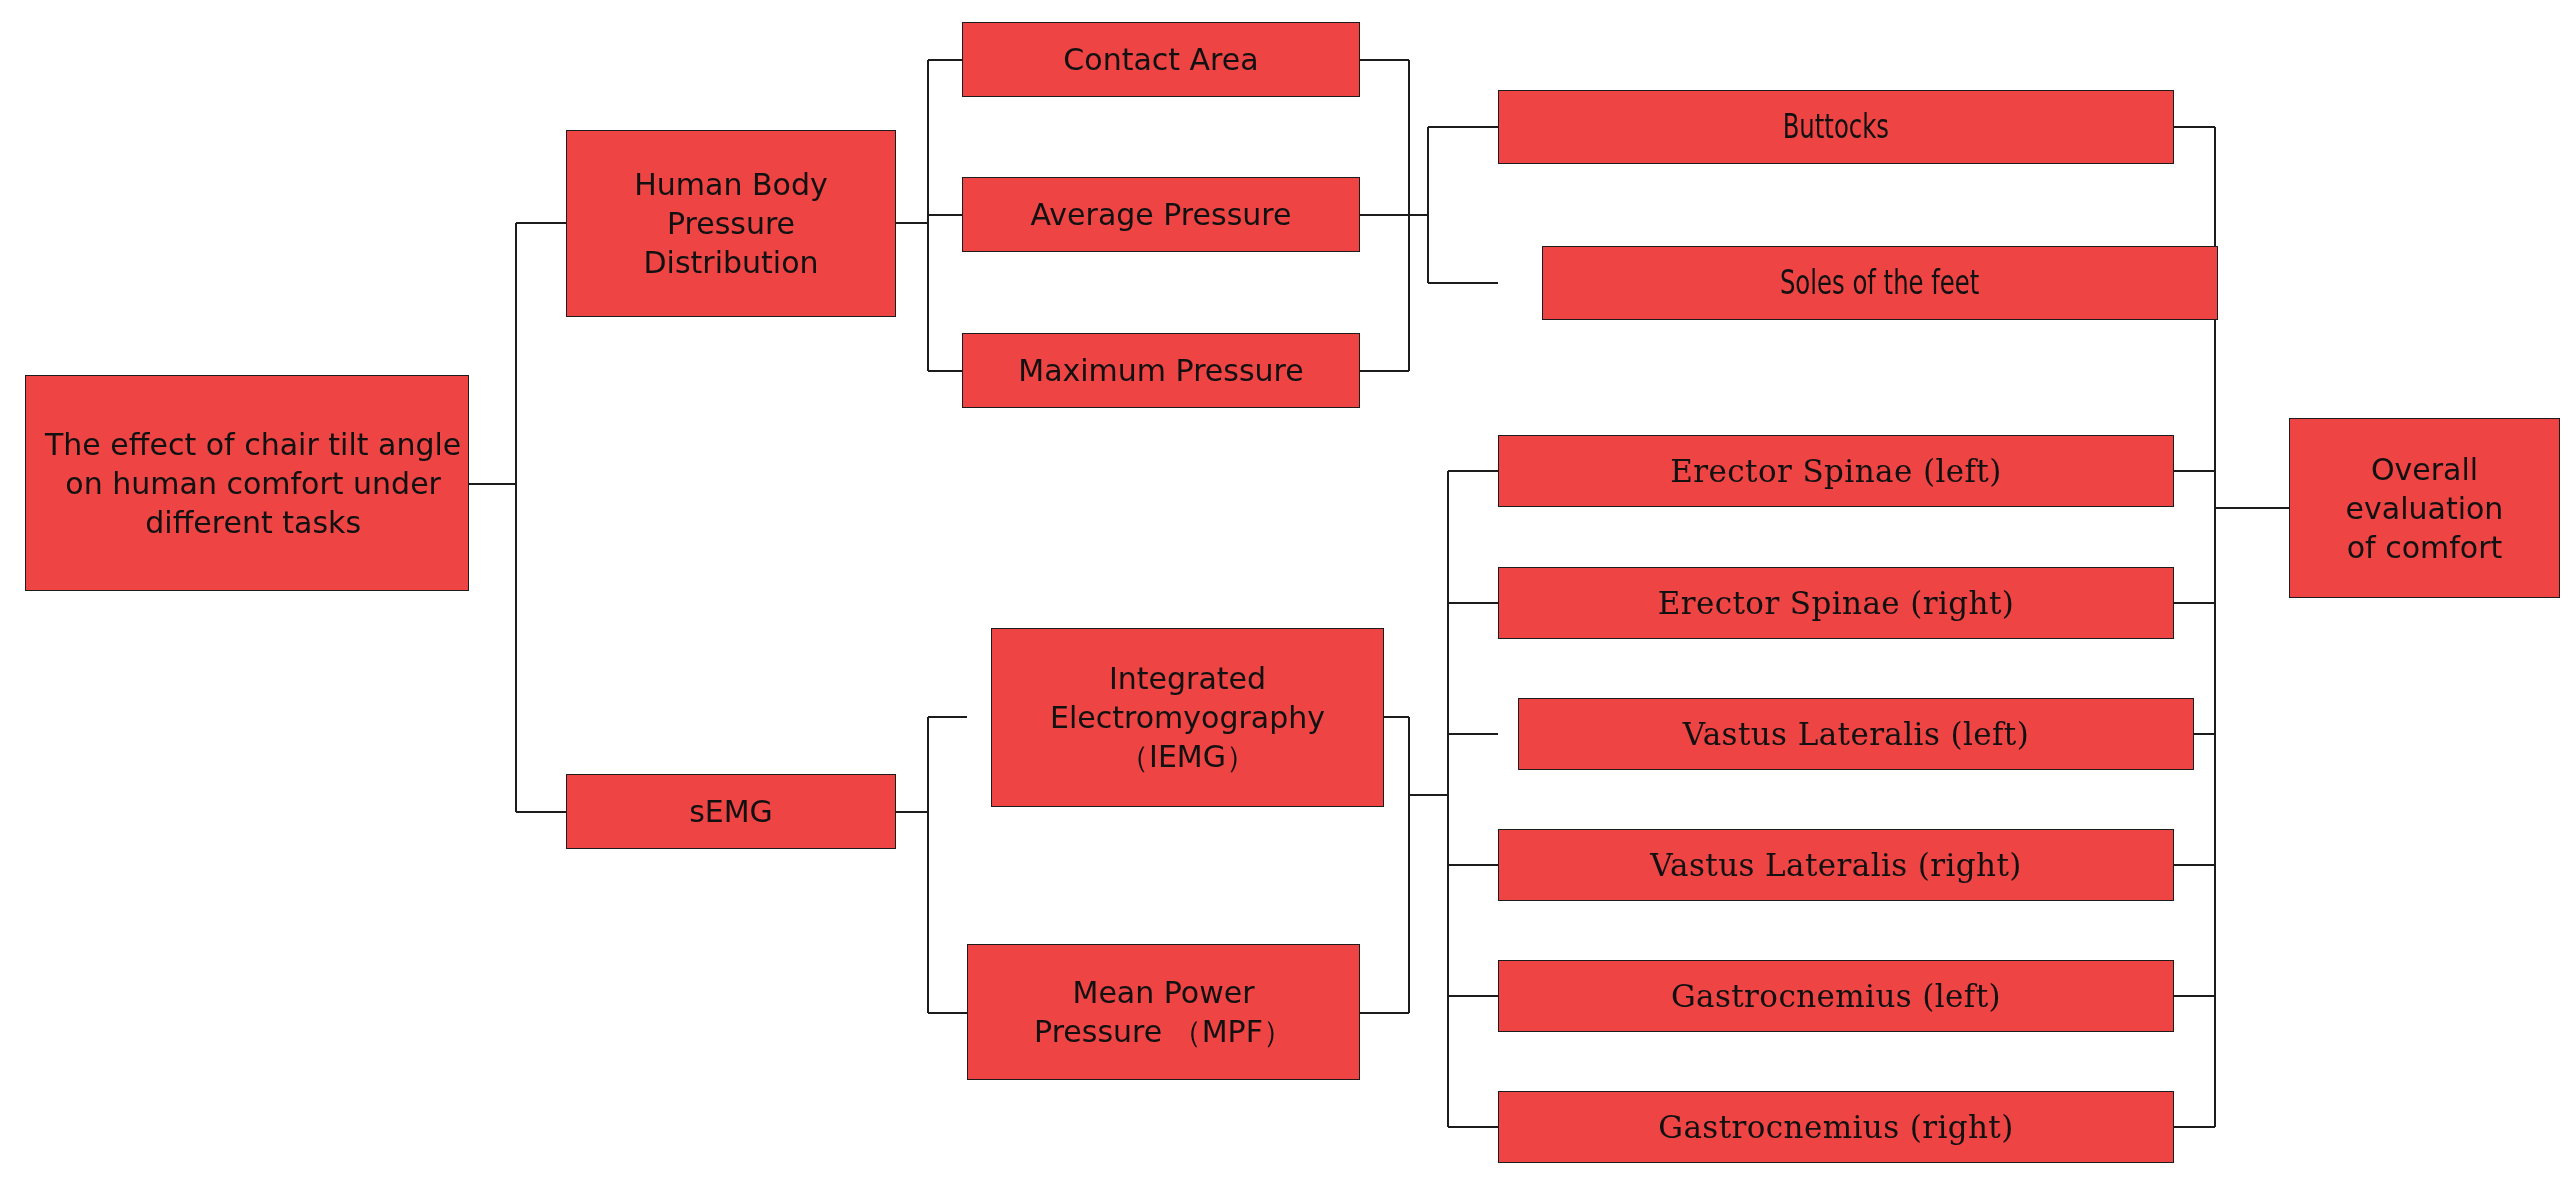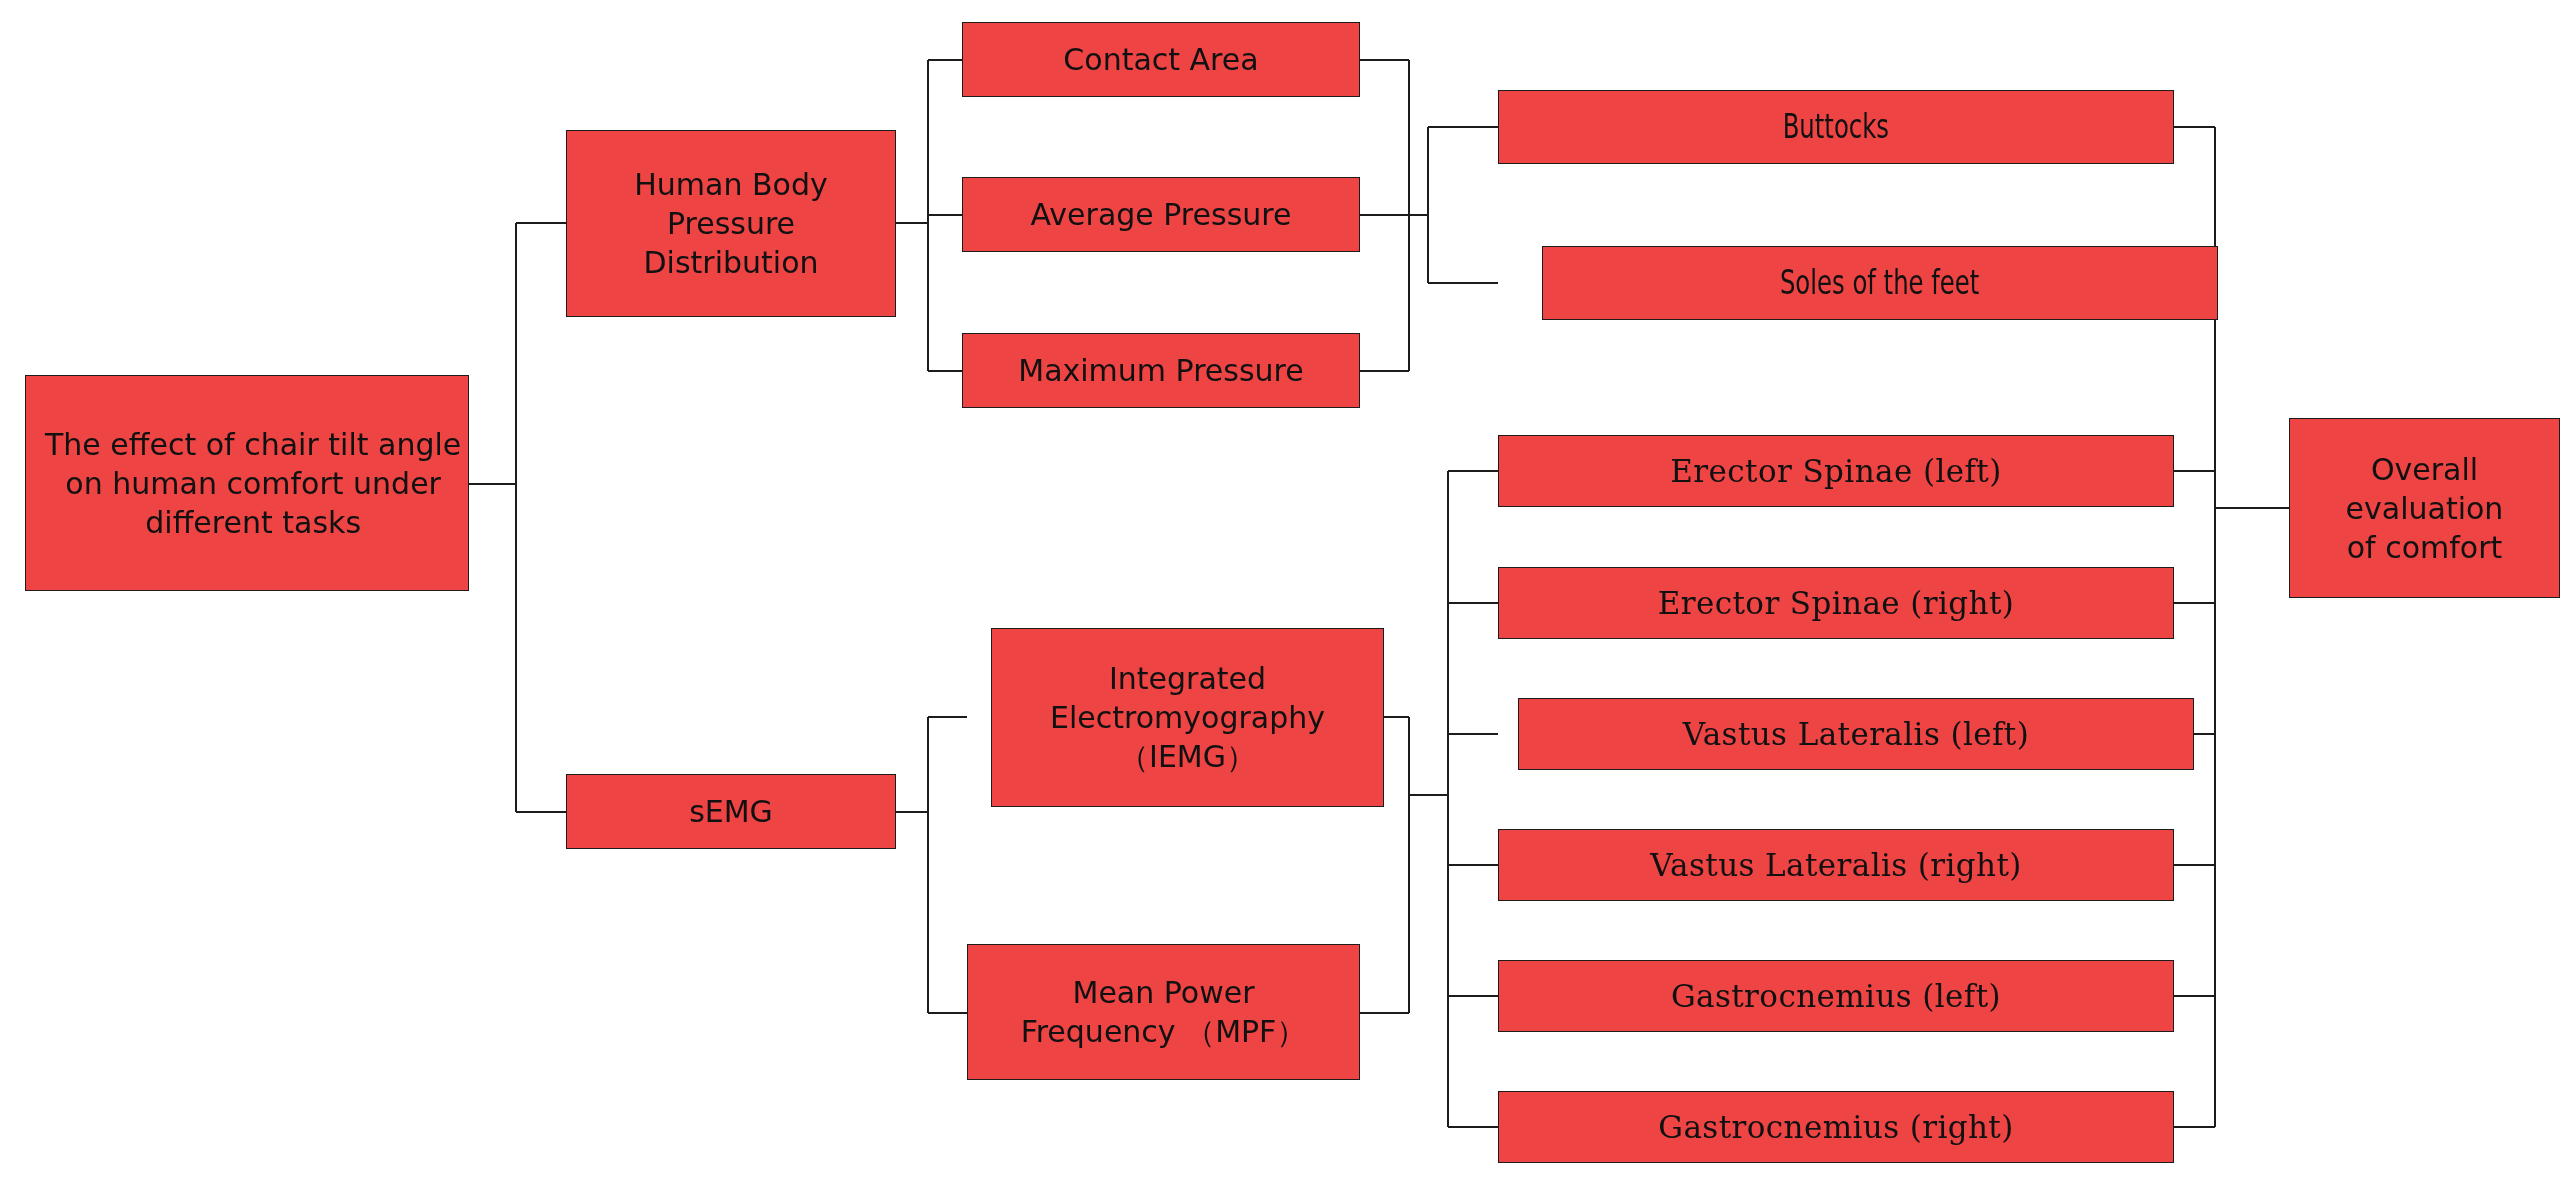--- a/index.html
+++ b/index.html
@@ -130,21 +130,21 @@
     <span class="f-cond">Soles of the feet</span>
   </div>
 
   <div class="node f-sans" style="left:991px;top:628px;width:393px;height:179px;font-size:30px;">
     <span>Integrated
 Electromyography
 （IEMG）</span>
   </div>
   <div class="node f-sans" style="left:967px;top:944px;width:393px;height:136px;font-size:30px;">
     <span>Mean Power
-Frequency （MPF）</span>
+Pressure （MPF）</span>
   </div>
 
   <div class="node f-ser" style="left:1498px;top:435px;width:676px;height:72px;font-size:31px;">
     <span>Erector Spinae (left)</span>
   </div>
   <div class="node f-ser" style="left:1498px;top:567px;width:676px;height:72px;font-size:31px;">
     <span>Erector Spinae (right)</span>
   </div>
   <div class="node f-ser" style="left:1498px;top:698px;width:676px;height:72px;font-size:31px;margin-left:20px;">
     <span>Vastus Lateralis (left)</span>

